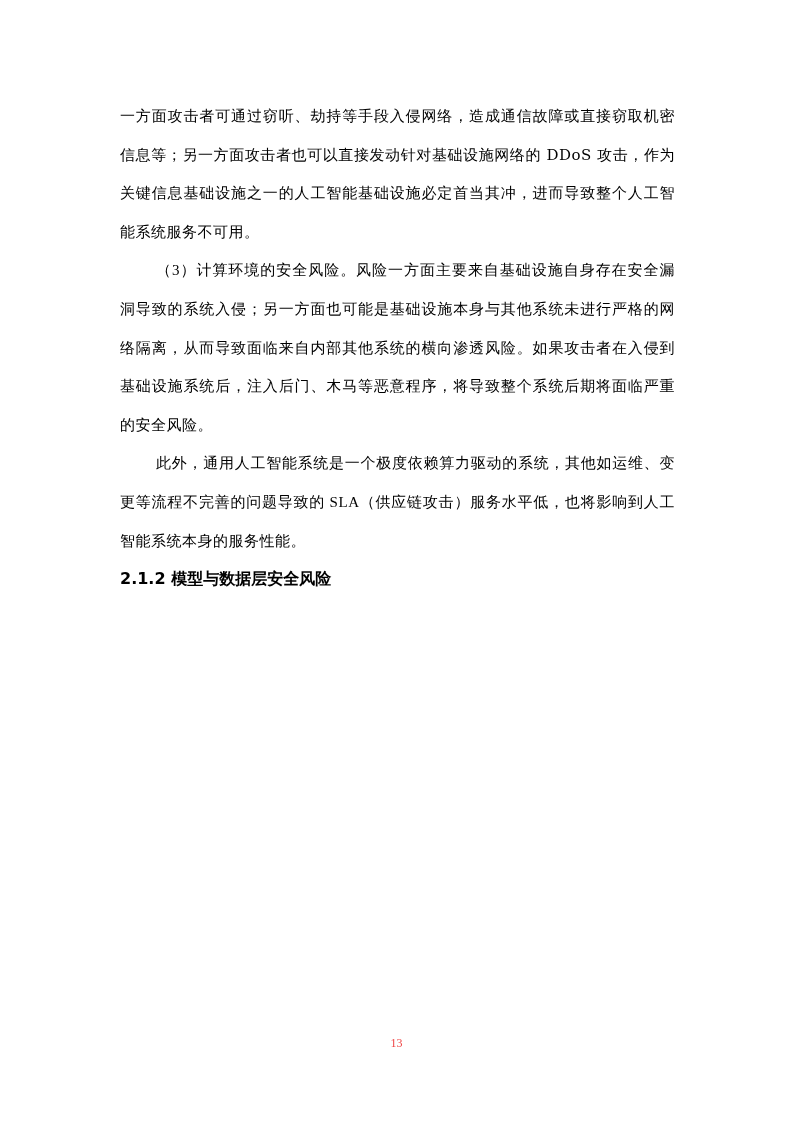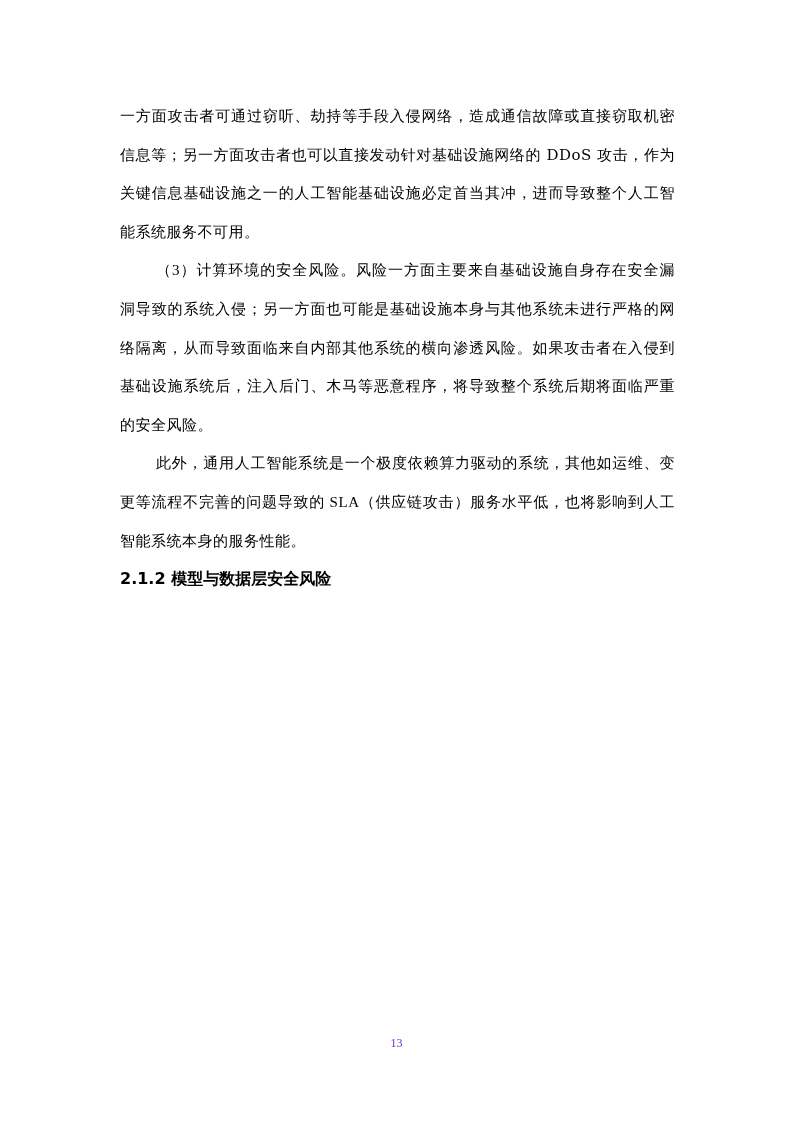--- a/index.html
+++ b/index.html
@@ -42,21 +42,21 @@
       letter-spacing: 0;
     }
     .page-number {
       position: absolute;
       left: 0;
       width: 793px;
       top: 1036px;
       text-align: center;
       font-family: "Liberation Serif", serif;
       font-size: 12px;
-      color: #6d28d9;
+      color: #ef4444;
     }
   </style>
 </head>
 <body>
 
 <div class="page">
   <p class="para">一方面攻击者可通过窃听、劫持等手段入侵网络，造成通信故障或直接窃取机密信息等；另一方面攻击者也可以直接发动针对基础设施网络的 DDoS 攻击，作为关键信息基础设施之一的人工智能基础设施必定首当其冲，进而导致整个人工智能系统服务不可用。</p>
   <p class="para indent">（3）计算环境的安全风险。风险一方面主要来自基础设施自身存在安全漏洞导致的系统入侵；另一方面也可能是基础设施本身与其他系统未进行严格的网络隔离，从而导致面临来自内部其他系统的横向渗透风险。如果攻击者在入侵到基础设施系统后，注入后门、木马等恶意程序，将导致整个系统后期将面临严重的安全风险。</p>
   <p class="para indent">此外，通用人工智能系统是一个极度依赖算力驱动的系统，其他如运维、变更等流程不完善的问题导致的 SLA（供应链攻击）服务水平低，也将影响到人工智能系统本身的服务性能。</p>
   <h3 class="heading">2.1.2 模型与数据层安全风险</h3>

